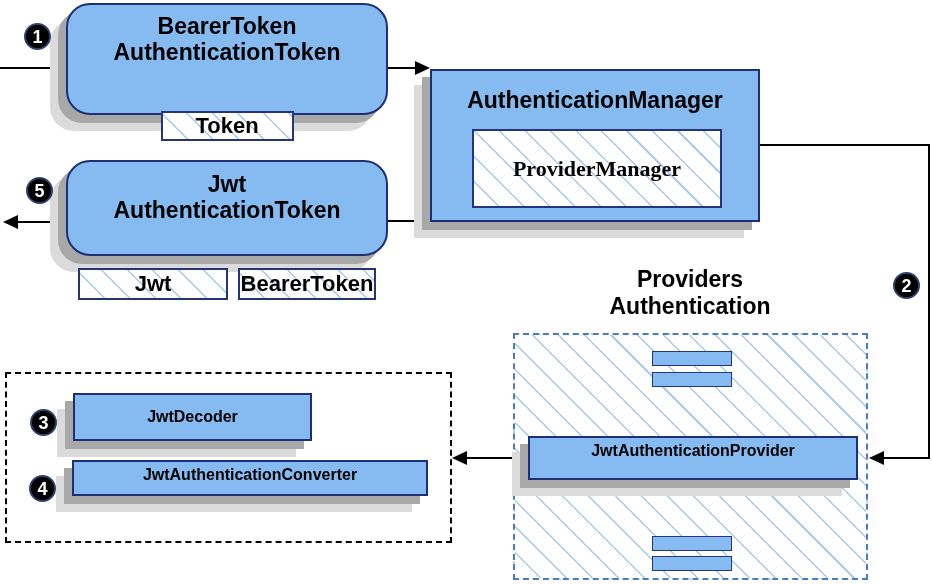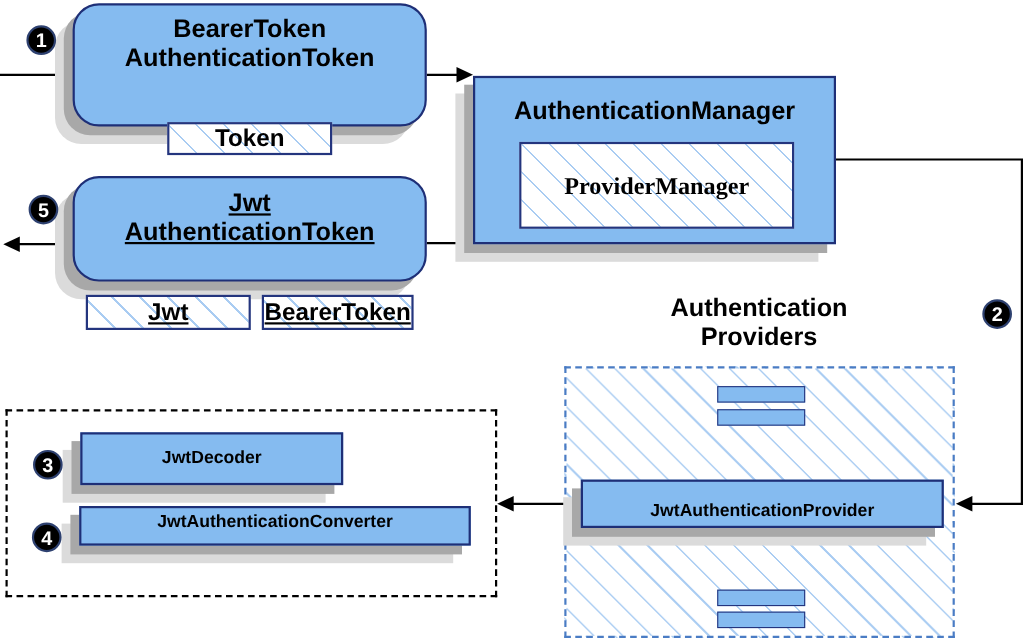--- a/index.html
+++ b/index.html
@@ -99,56 +99,56 @@
       <polygon points="692,486 684.5,501 699.5,501" fill="#000"></polygon>
       <polygon points="692,532 684.5,517 699.5,517" fill="#000"></polygon>
     </g>
   </svg>
 
   <div class="abs node rounded shadow" style="left:66px;top:3px;width:322px;height:112px;padding-top:8px;">
     <div class="node-title">
       <div>BearerToken</div>
       <div>AuthenticationToken</div>
     </div>
-    <div class="chip hatch" style="width:150px;height:33px;margin-top:14px;">
+    <div class="chip hatch" style="width:133px;height:33px;margin-top:14px;">
       <span>Token</span>
     </div>
   </div>
 
   <div class="abs node shadow" style="left:430px;top:69px;width:330px;height:153px;padding-top:16px;">
     <div class="node-title">AuthenticationManager</div>
     <div class="chip hatch abs" style="left:40px;top:58px;width:250px;height:79px;font-family:Liberation Serif, serif;">
       <span>ProviderManager</span>
     </div>
   </div>
 
-  <div class="abs node rounded shadow" style="left:66px;top:160px;width:322px;height:96px;padding-top:9px;text-decoration:underline;">
+  <div class="abs node rounded shadow" style="left:66px;top:160px;width:322px;height:96px;padding-top:9px;">
     <div class="node-title">
       <div>Jwt</div>
       <div>AuthenticationToken</div>
     </div>
     <div style="display:flex;gap:10px;margin-top:13px;">
       <div class="chip hatch" style="width:150px;height:32px;">
         <span>Jwt</span>
       </div>
       <div class="chip hatch" style="width:138px;height:32px;">
         <span>BearerToken</span>
       </div>
     </div>
   </div>
 
   <div class="abs group-title" style="left:555px;top:266px;width:270px;">
+    <div>Providers</div>
     <div>Authentication</div>
-    <div>Providers</div>
   </div>
 
   <div class="abs providers-container" style="left:513px;top:333px;width:355px;height:247px;">
     <div class="slot-bar" style="left:137px;top:16px;"></div>
     <div class="slot-bar" style="left:137px;top:37px;"></div>
-    <div class="abs node shadow" style="left:13px;top:101px;width:330px;height:44px;justify-content:flex-end;">
+    <div class="abs node shadow" style="left:13px;top:101px;width:330px;height:44px;justify-content:flex-start;">
       <div class="node-title sm">JwtAuthenticationProvider</div>
     </div>
     <div class="slot-bar" style="left:137px;top:201px;"></div>
     <div class="slot-bar" style="left:137px;top:221px;"></div>
   </div>
 
   <div class="abs black-dashed-box" style="left:5px;top:372px;width:447px;height:171px;"></div>
 
   <div class="abs node shadow" style="left:73px;top:393px;width:239px;height:48px;justify-content:center;">
     <div class="node-title sm">JwtDecoder</div>

